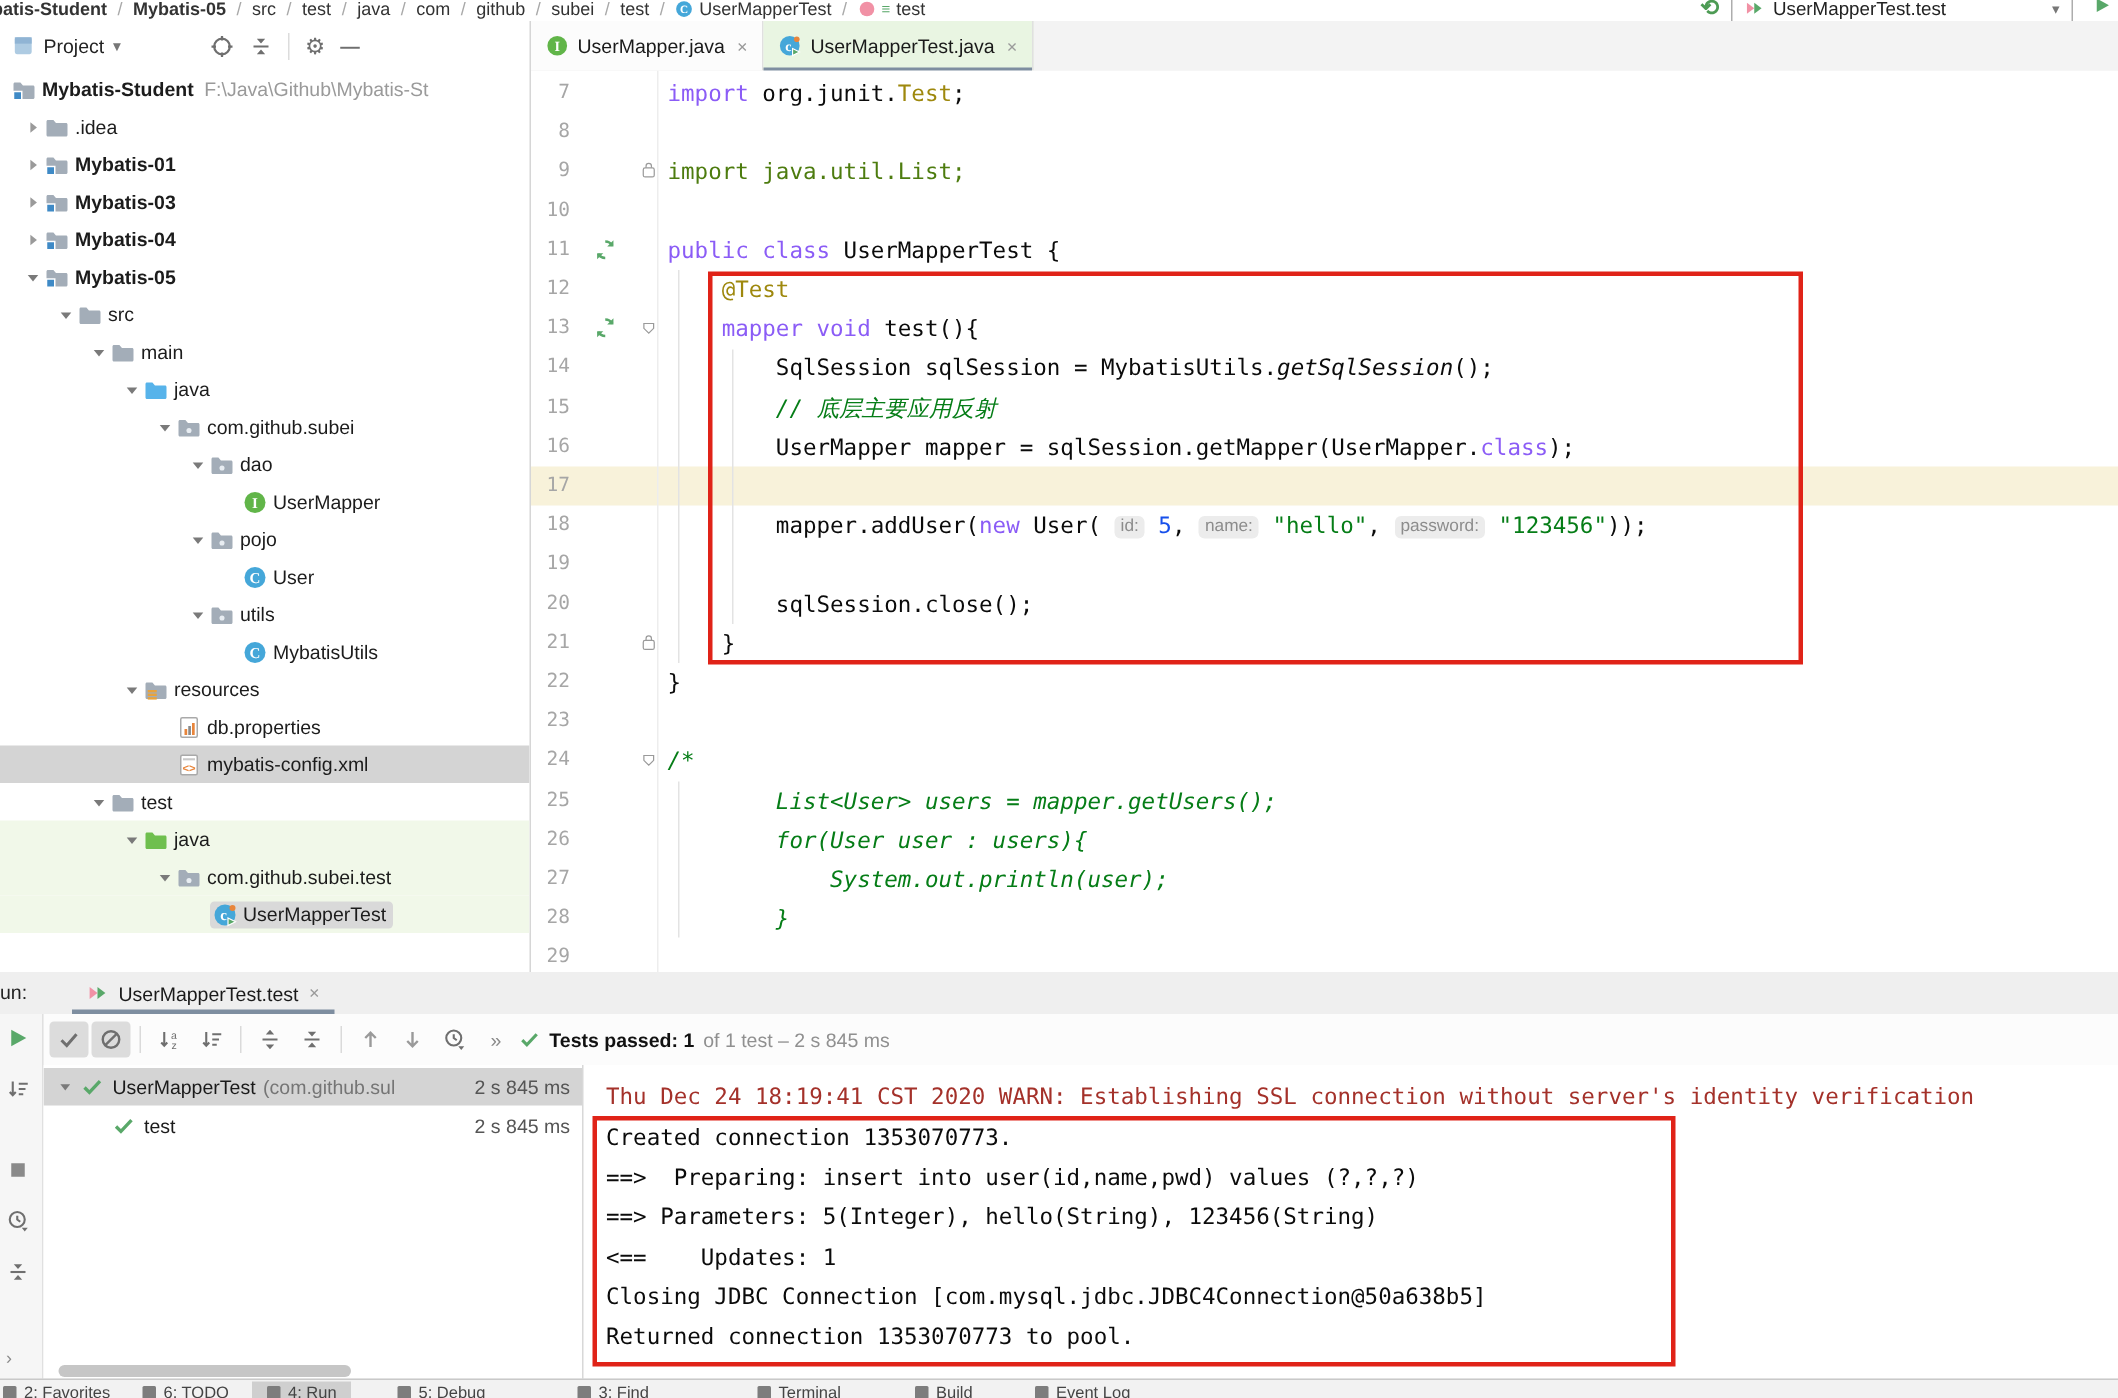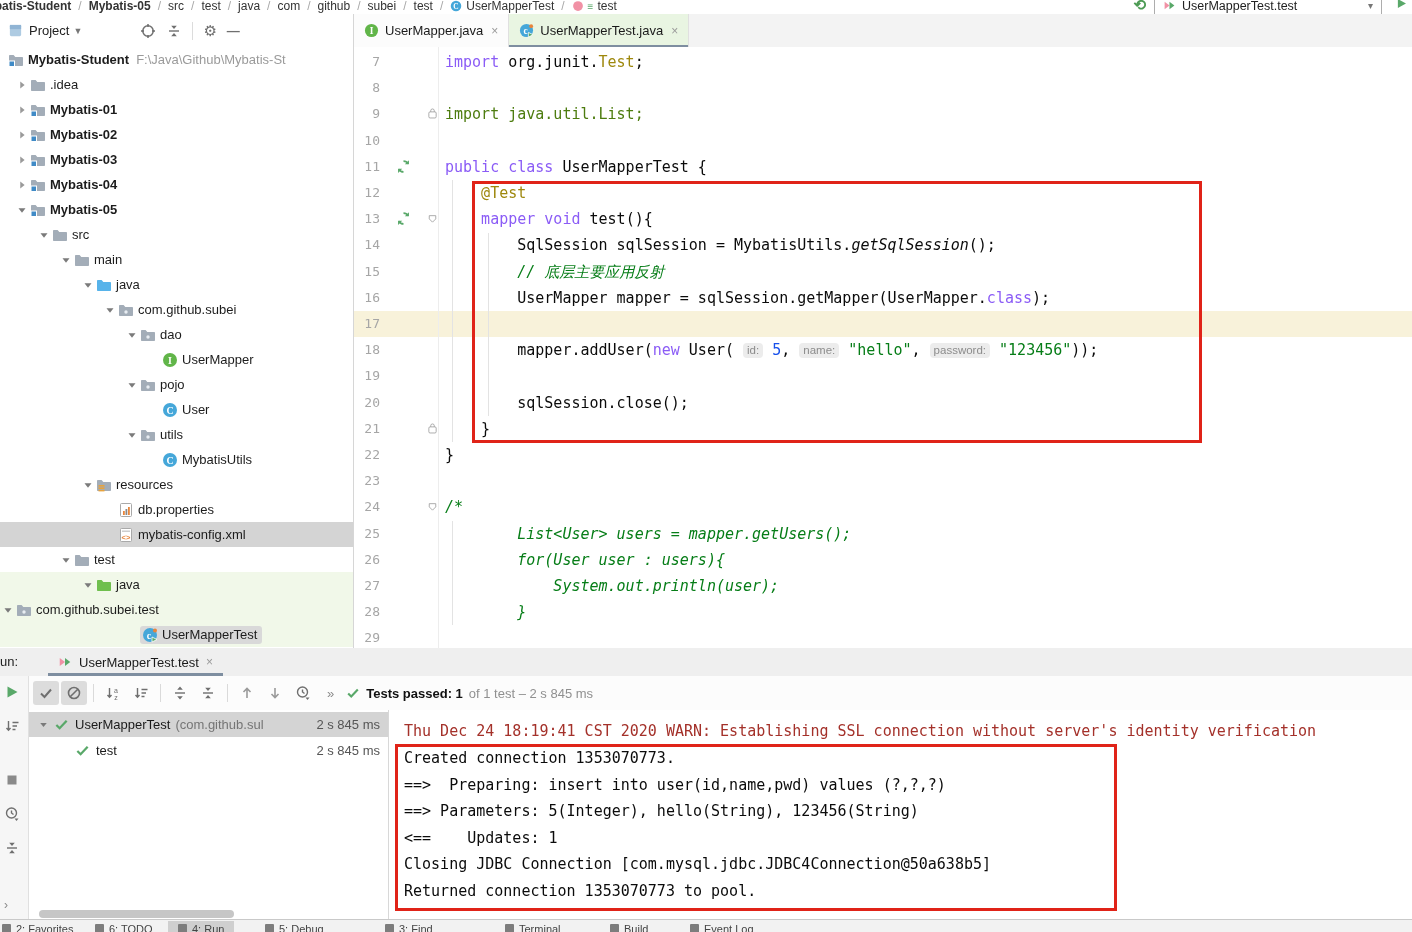--- a/index.html
+++ b/index.html
@@ -266,34 +266,20 @@
             <svg width="14" height="14" viewBox="0 0 16 16" xmlns="http://www.w3.org/2000/svg">
               <path d="M6 4v8l5-4z" fill="#9a9a9a"></path>
             </svg>
           </span>
           <span class="ticon">
             <svg width="16" height="16" viewBox="0 0 16 16" xmlns="http://www.w3.org/2000/svg">
               <path d="M1 4c0-.6.4-1 1-1h3.6l1.7 2H14c.6 0 1 .4 1 1v7c0 .6-.4 1-1 1H2c-.6 0-1-.4-1-1V4z" fill="#a3adb8"></path>
               <rect x="1" y="9" width="5.5" height="5.5" fill="#3f8ac6" stroke="#fff" stroke-width="1"></rect>
             </svg>
           </span>
-          <span class="lbl b">Mybatis-02</span>
-        </div>
-        <div class="trow" style="padding-left: 14px;">
-          <span class="chev">
-            <svg width="14" height="14" viewBox="0 0 16 16" xmlns="http://www.w3.org/2000/svg">
-              <path d="M6 4v8l5-4z" fill="#9a9a9a"></path>
-            </svg>
-          </span>
-          <span class="ticon">
-            <svg width="16" height="16" viewBox="0 0 16 16" xmlns="http://www.w3.org/2000/svg">
-              <path d="M1 4c0-.6.4-1 1-1h3.6l1.7 2H14c.6 0 1 .4 1 1v7c0 .6-.4 1-1 1H2c-.6 0-1-.4-1-1V4z" fill="#a3adb8"></path>
-              <rect x="1" y="9" width="5.5" height="5.5" fill="#3f8ac6" stroke="#fff" stroke-width="1"></rect>
-            </svg>
-          </span>
           <span class="lbl b">Mybatis-03</span>
         </div>
         <div class="trow" style="padding-left: 14px;">
           <span class="chev">
             <svg width="14" height="14" viewBox="0 0 16 16" xmlns="http://www.w3.org/2000/svg">
               <path d="M6 4v8l5-4z" fill="#9a9a9a"></path>
             </svg>
           </span>
           <span class="ticon">
             <svg width="16" height="16" viewBox="0 0 16 16" xmlns="http://www.w3.org/2000/svg">
@@ -500,21 +486,21 @@
               <path d="M4 6h8l-4 5z" fill="#7a7a7a"></path>
             </svg>
           </span>
           <span class="ticon">
             <svg width="16" height="16" viewBox="0 0 16 16" xmlns="http://www.w3.org/2000/svg">
               <path d="M1 4c0-.6.4-1 1-1h3.6l1.7 2H14c.6 0 1 .4 1 1v7c0 .6-.4 1-1 1H2c-.6 0-1-.4-1-1V4z" fill="#6fbf4e"></path>
             </svg>
           </span>
           <span class="lbl">java</span>
         </div>
-        <div class="trow green" style="">
+        <div class="trow green" style="padding-left: 102px;">
           <span class="chev">
             <svg width="14" height="14" viewBox="0 0 16 16" xmlns="http://www.w3.org/2000/svg">
               <path d="M4 6h8l-4 5z" fill="#7a7a7a"></path>
             </svg>
           </span>
           <span class="ticon">
             <svg width="16" height="16" viewBox="0 0 16 16" xmlns="http://www.w3.org/2000/svg">
               <path d="M1 4c0-.6.4-1 1-1h3.6l1.7 2H14c.6 0 1 .4 1 1v7c0 .6-.4 1-1 1H2c-.6 0-1-.4-1-1V4z" fill="#a3adb8"></path>
               <circle cx="8" cy="10" r="1.7" fill="#e8edf2"></circle>
             </svg>

